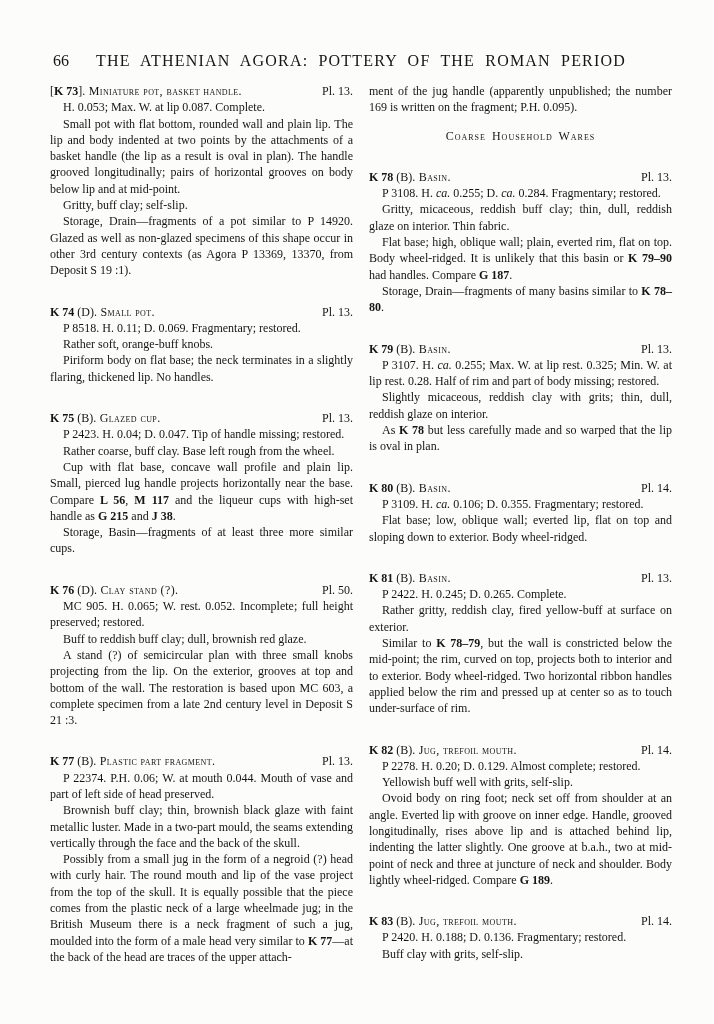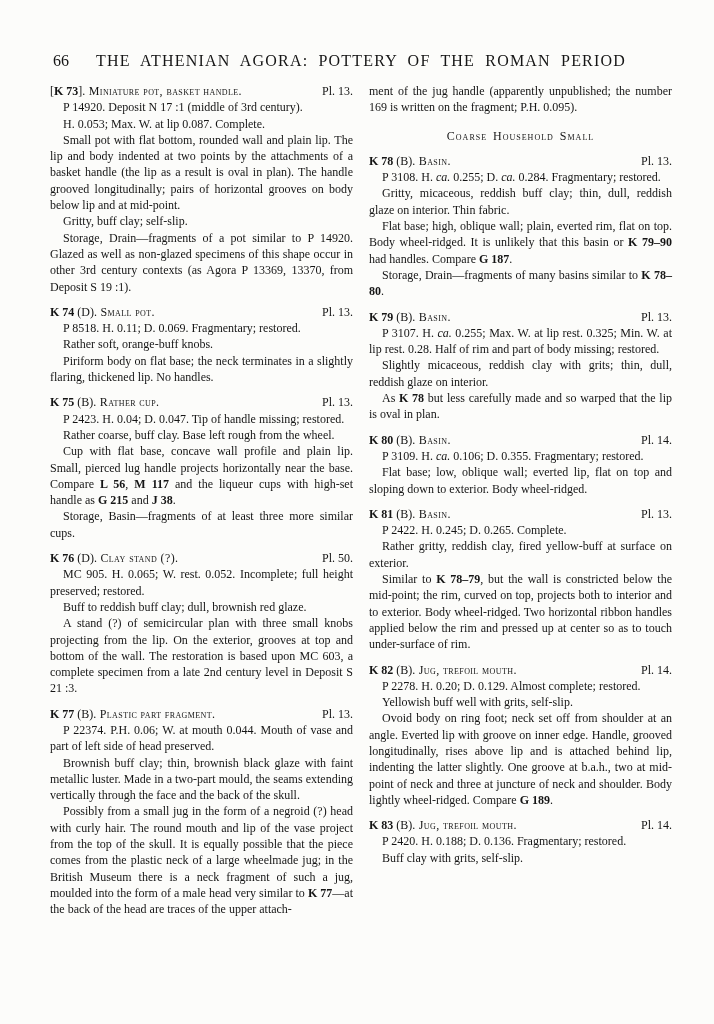--- a/index.html
+++ b/index.html
@@ -27,21 +27,21 @@
     position:absolute;top:83px;left:50px;right:42px;
     display:flex;gap:16px;
   }
   .col{
     width:303px;
     font-size:12px;
     line-height:16.3px;
     text-align:justify;
     hyphens:none;
   }
-  .entry{margin-top:9px;}
+  .entry{margin-top:25px;}
   .entry:first-child{margin-top:0;}
   .entry-heading{
     display:flex;
     justify-content:space-between;
     align-items:baseline;
   }
   .entry-label b{font-weight:bold;}
   .entry-title{
     font-variant:small-caps;
     letter-spacing:.4px;
@@ -70,38 +70,37 @@
     <span class="page-num">66</span>
     <span class="running-title">THE ATHENIAN AGORA: POTTERY OF THE ROMAN PERIOD</span>
   </header>
   <div class="columns">
     <div class="col">
         <article class="entry">
           <div class="entry-heading">
             <span><span class="entry-label">[<b>K 73</b>].</span><span class="entry-title"> Miniature pot, basket handle.</span></span>
             <span class="entry-plate">Pl. 13.</span>
           </div>
-          <p class="para">P 14920. Deposit N 17 :1 (middle of 3rd century).</p>
           <p class="para">H. 0.053; Max. W. at lip 0.087. Complete.</p>
           <p class="para">Small pot with flat bottom, rounded wall and plain lip. The lip and body indented at two points by the attachments of a basket handle (the lip as a result is oval in plan). The handle grooved longitudinally; pairs of horizontal grooves on body below lip and at mid-point.</p>
           <p class="para">Gritty, buff clay; self-slip.</p>
           <p class="para">Storage, Drain—fragments of a pot similar to P 14920. Glazed as well as non-glazed specimens of this shape occur in other 3rd century contexts (as Agora P 13369, 13370, from Deposit S 19 :1).</p>
         </article>
         <article class="entry">
           <div class="entry-heading">
             <span><span class="entry-label"><b>K 74</b> (D).</span><span class="entry-title"> Small pot.</span></span>
             <span class="entry-plate">Pl. 13.</span>
           </div>
           <p class="para">P 8518. H. 0.11; D. 0.069. Fragmentary; restored.</p>
           <p class="para">Rather soft, orange-buff knobs.</p>
           <p class="para">Piriform body on flat base; the neck terminates in a slightly flaring, thickened lip. No handles.</p>
         </article>
         <article class="entry">
           <div class="entry-heading">
-            <span><span class="entry-label"><b>K 75</b> (B).</span><span class="entry-title"> Rather cup.</span></span>
+            <span><span class="entry-label"><b>K 75</b> (B).</span><span class="entry-title"> Glazed cup.</span></span>
             <span class="entry-plate">Pl. 13.</span>
           </div>
           <p class="para">P 2423. H. 0.04; D. 0.047. Tip of handle missing; restored.</p>
           <p class="para">Rather coarse, buff clay. Base left rough from the wheel.</p>
           <p class="para">Cup with flat base, concave wall profile and plain lip. Small, pierced lug handle projects horizontally near the base. Compare <b>L 56</b>, <b>M 117</b> and the liqueur cups with high-set handle as <b>G 215</b> and <b>J 38</b>.</p>
           <p class="para">Storage, Basin—fragments of at least three more similar cups.</p>
         </article>
         <article class="entry">
           <div class="entry-heading">
             <span><span class="entry-label"><b>K 76</b> (D).</span><span class="entry-title"> Clay stand (?).</span></span>
@@ -116,21 +115,21 @@
             <span><span class="entry-label"><b>K 77</b> (B).</span><span class="entry-title"> Plastic part fragment.</span></span>
             <span class="entry-plate">Pl. 13.</span>
           </div>
           <p class="para">P 22374. P.H. 0.06; W. at mouth 0.044. Mouth of vase and part of left side of head preserved.</p>
           <p class="para">Brownish buff clay; thin, brownish black glaze with faint metallic luster. Made in a two-part mould, the seams extending vertically through the face and the back of the skull.</p>
           <p class="para">Possibly from a small jug in the form of a negroid (?) head with curly hair. The round mouth and lip of the vase project from the top of the skull. It is equally possible that the piece comes from the plastic neck of a large wheelmade jug; in the British Museum there is a neck fragment of such a jug, moulded into the form of a male head very similar to <b>K 77</b>—at the back of the head are traces of the upper attach-</p>
         </article>
       </div>
     <div class="col">
         <p class="para noindent">ment of the jug handle (apparently unpublished; the number 169 is written on the fragment; P.H. 0.095).</p>
-        <div class="section-heading">Coarse Household Small</div>
+        <div class="section-heading">Coarse Household Wares</div>
         <article class="entry">
           <div class="entry-heading">
             <span><span class="entry-label"><b>K 78</b> (B).</span><span class="entry-title"> Basin.</span></span>
             <span class="entry-plate">Pl. 13.</span>
           </div>
           <p class="para">P 3108. H. <i>ca.</i> 0.255; D. <i>ca.</i> 0.284. Fragmentary; restored.</p>
           <p class="para">Gritty, micaceous, reddish buff clay; thin, dull, reddish glaze on interior. Thin fabric.</p>
           <p class="para">Flat base; high, oblique wall; plain, everted rim, flat on top. Body wheel-ridged. It is unlikely that this basin or <b>K 79–90</b> had handles. Compare <b>G 187</b>.</p>
           <p class="para">Storage, Drain—fragments of many basins similar to <b>K 78–80</b>.</p>
         </article>

